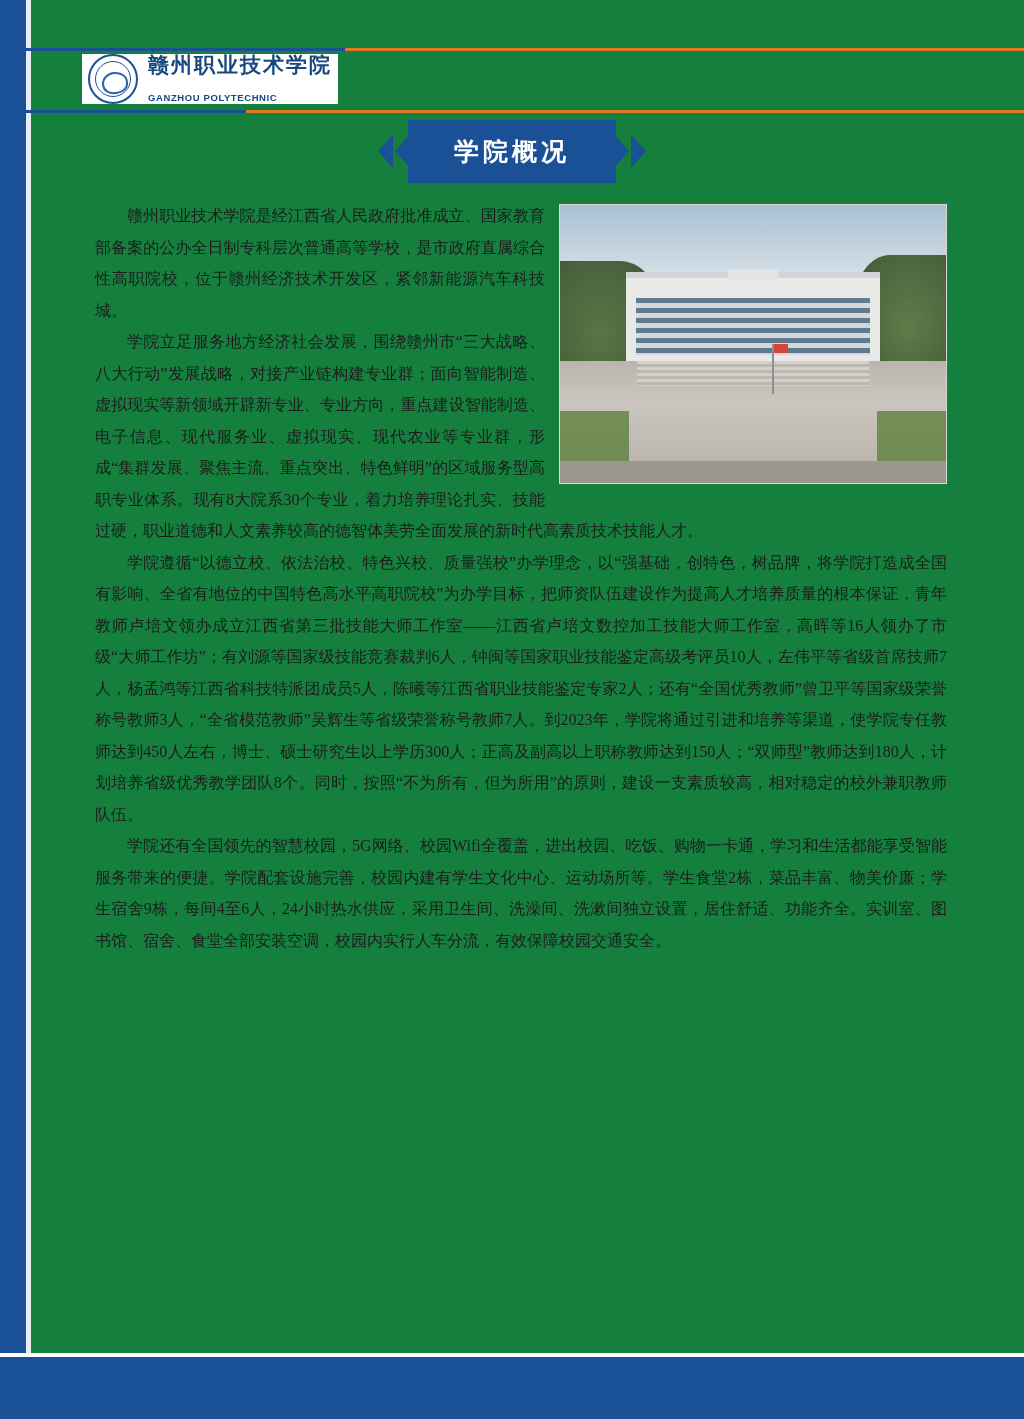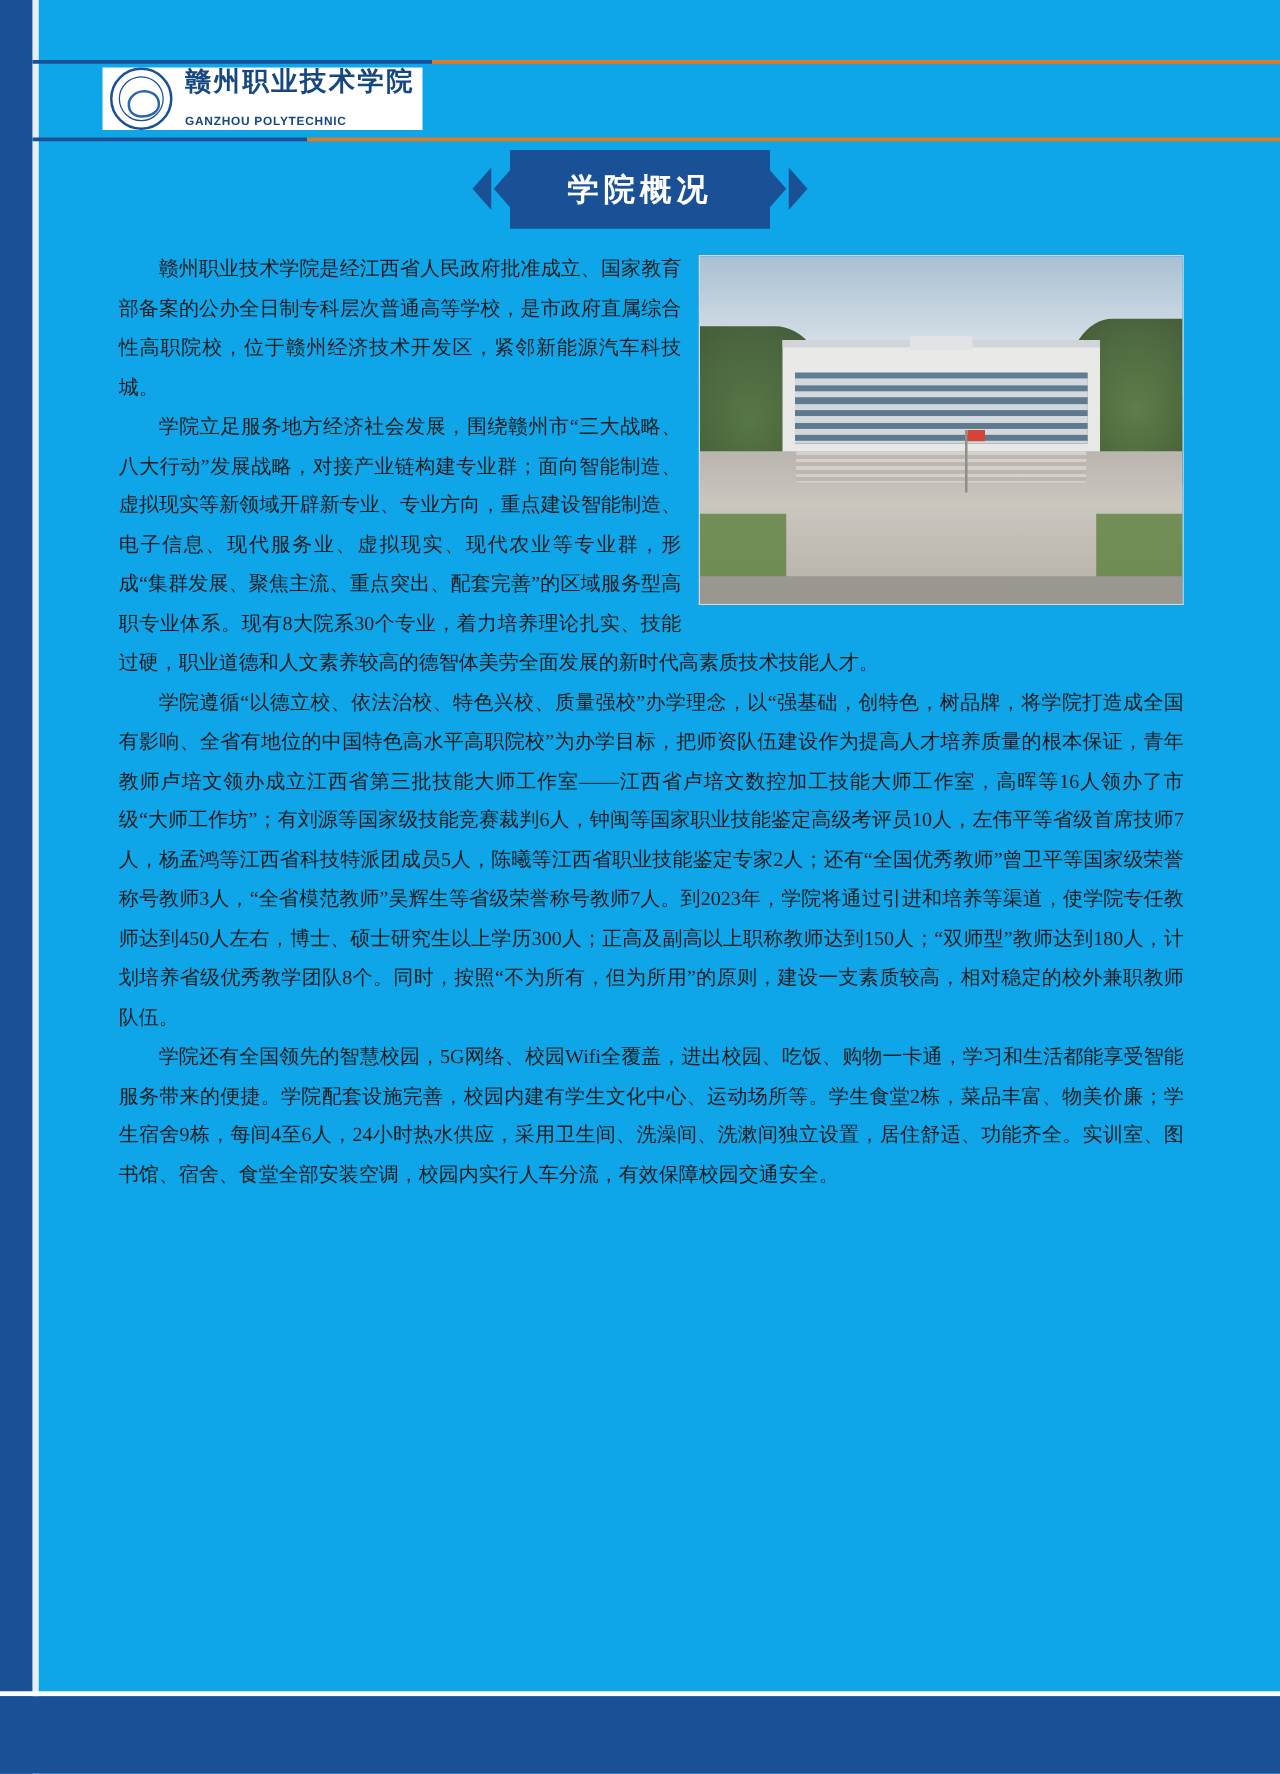--- a/index.html
+++ b/index.html
@@ -11,21 +11,21 @@
     height: 1419px;
     background: #ffffff;
     font-family: "Liberation Serif", "DejaVu Serif", serif;
     position: relative;
     overflow: hidden;
   }
 
   .page {
     position: absolute;
     inset: 0;
-    background: #0ea5e9;
+    background: #15803d;
   }
 
   
   .left-bar {
     position: absolute;
     left: 0;
     top: 0;
     width: 26px;
     height: 1419px;
     background: #1a5196;
@@ -344,21 +344,21 @@
       <div class="ph-plaza"></div>
       <div class="ph-steps"></div>
       <div class="ph-lawn-l"></div>
       <div class="ph-lawn-r"></div>
       <div class="ph-flag"></div>
       <div class="ph-road"></div>
       <div class="ph-haze"></div>
     </div>
 
     <p>赣州职业技术学院是经江西省人民政府批准成立、国家教育部备案的公办全日制专科层次普通高等学校，是市政府直属综合性高职院校，位于赣州经济技术开发区，紧邻新能源汽车科技城。</p>
-    <p>学院立足服务地方经济社会发展，围绕赣州市“三大战略、八大行动”发展战略，对接产业链构建专业群；面向智能制造、虚拟现实等新领域开辟新专业、专业方向，重点建设智能制造、电子信息、现代服务业、虚拟现实、现代农业等专业群，形成“集群发展、聚焦主流、重点突出、配套完善”的区域服务型高职专业体系。现有8大院系30个专业，着力培养理论扎实、技能过硬，职业道德和人文素养较高的德智体美劳全面发展的新时代高素质技术技能人才。</p>
+    <p>学院立足服务地方经济社会发展，围绕赣州市“三大战略、八大行动”发展战略，对接产业链构建专业群；面向智能制造、虚拟现实等新领域开辟新专业、专业方向，重点建设智能制造、电子信息、现代服务业、虚拟现实、现代农业等专业群，形成“集群发展、聚焦主流、重点突出、特色鲜明”的区域服务型高职专业体系。现有8大院系30个专业，着力培养理论扎实、技能过硬，职业道德和人文素养较高的德智体美劳全面发展的新时代高素质技术技能人才。</p>
     <p>学院遵循“以德立校、依法治校、特色兴校、质量强校”办学理念，以“强基础，创特色，树品牌，将学院打造成全国有影响、全省有地位的中国特色高水平高职院校”为办学目标，把师资队伍建设作为提高人才培养质量的根本保证，青年教师卢培文领办成立江西省第三批技能大师工作室——江西省卢培文数控加工技能大师工作室，高晖等16人领办了市级“大师工作坊”；有刘源等国家级技能竞赛裁判6人，钟闽等国家职业技能鉴定高级考评员10人，左伟平等省级首席技师7人，杨孟鸿等江西省科技特派团成员5人，陈曦等江西省职业技能鉴定专家2人；还有“全国优秀教师”曾卫平等国家级荣誉称号教师3人，“全省模范教师”吴辉生等省级荣誉称号教师7人。到2023年，学院将通过引进和培养等渠道，使学院专任教师达到450人左右，博士、硕士研究生以上学历300人；正高及副高以上职称教师达到150人；“双师型”教师达到180人，计划培养省级优秀教学团队8个。同时，按照“不为所有，但为所用”的原则，建设一支素质较高，相对稳定的校外兼职教师队伍。</p>
     <p>学院还有全国领先的智慧校园，5G网络、校园Wifi全覆盖，进出校园、吃饭、购物一卡通，学习和生活都能享受智能服务带来的便捷。学院配套设施完善，校园内建有学生文化中心、运动场所等。学生食堂2栋，菜品丰富、物美价廉；学生宿舍9栋，每间4至6人，24小时热水供应，采用卫生间、洗澡间、洗漱间独立设置，居住舒适、功能齐全。实训室、图书馆、宿舍、食堂全部安装空调，校园内实行人车分流，有效保障校园交通安全。</p>
   </div>
 
   <div class="bottom-band-accent"></div>
   <div class="bottom-band"></div>
 
 </div>
 
 </body></html>

